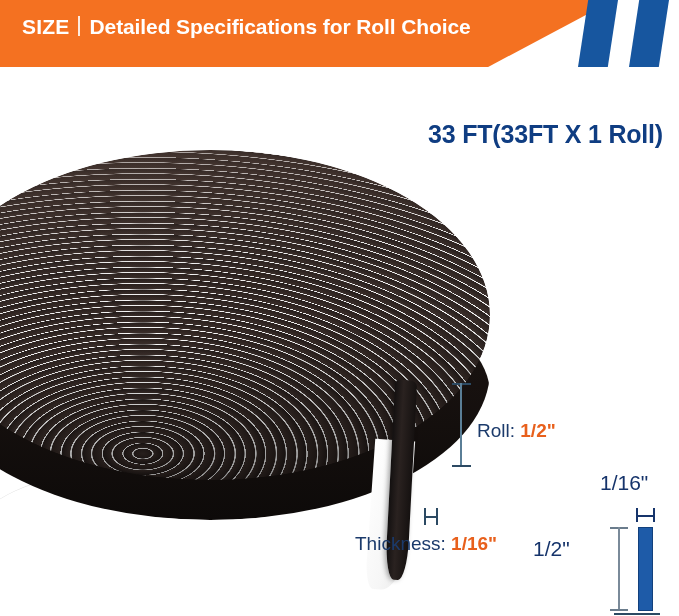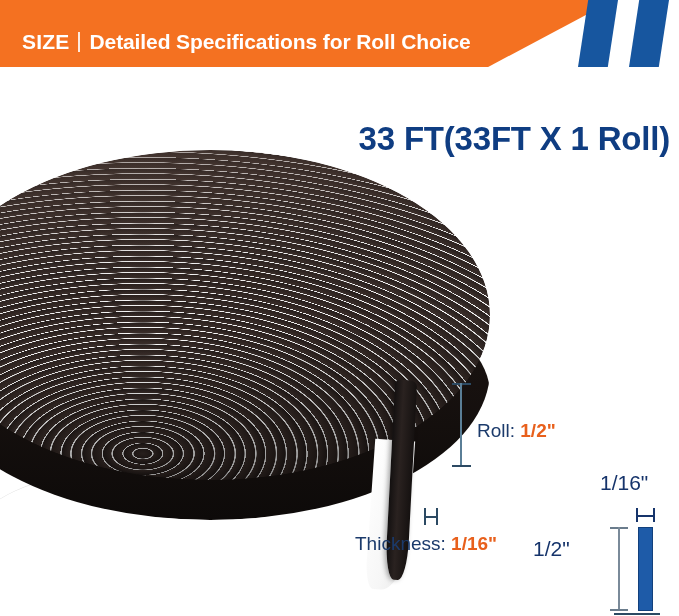--- a/index.html
+++ b/index.html
@@ -44,21 +44,21 @@
     clip-path: polygon(25.5% 0, 100% 0, 74.5% 100%, 0 100%);
   }
   #banner-stripe-1 { left: 578px; }
   #banner-stripe-2 { left: 629px; }
 
   #banner-text-wrap {
     position: absolute;
     left: 22px; top: 0;
     height: 52px;
     display: flex;
-    align-items: flex-end;
+    align-items: center;
     gap: 9px;
   }
   #banner-size-label {
     color: #ffffff;
     font-size: 21px;
     font-weight: bold;
     letter-spacing: 0.2px;
     line-height: 1;
   }
   #banner-divider {
@@ -71,24 +71,24 @@
     color: #ffffff;
     font-size: 21px;
     font-weight: bold;
     letter-spacing: -0.1px;
     line-height: 1;
   }
 
   
   #headline {
     position: absolute;
-    right: 9px;
+    right: 16px;
     top: 120px;
     color: #0F3D82;
-    font-size: 33px;
+    font-size: 25px;
     font-weight: bold;
     letter-spacing: -0.2px;
     white-space: nowrap;
   }
 
   
   #roll-photo {
     position: absolute;
     left: -30px;
     top: 140px;

